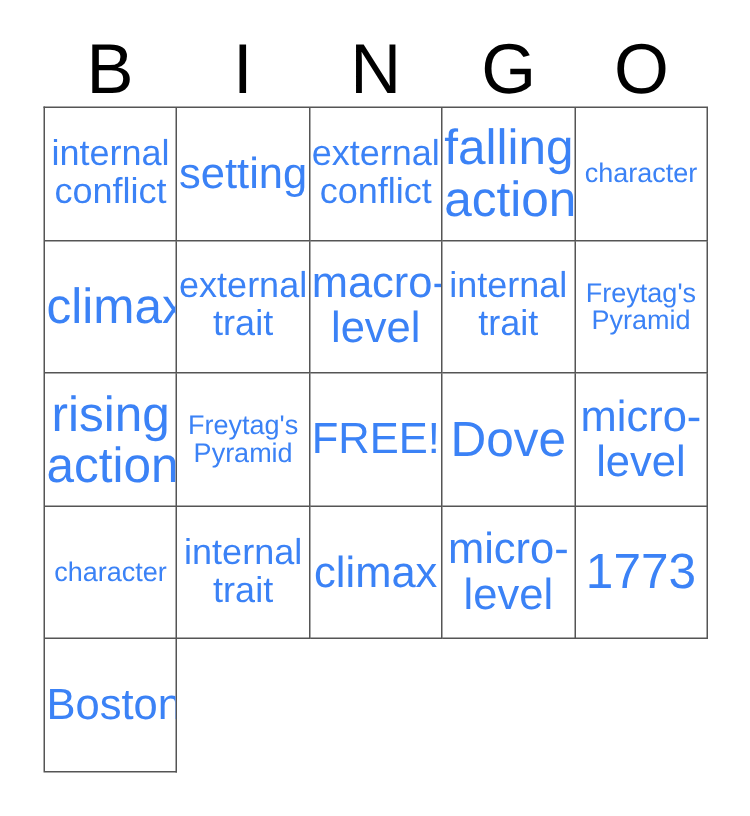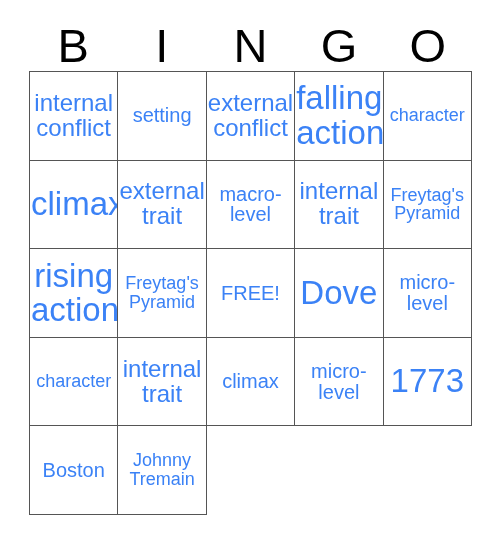--- a/index.html
+++ b/index.html
@@ -74,21 +74,21 @@
     width: 100%;
     text-align: center;
     line-height: 1.04;
     white-space: pre-line;
     word-break: keep-all;
     color: #3b82f6;
   }
 
   
   .fs-xl   { font-size: 33px; }
-  .fs-lg   { font-size: 20px; }
+  .fs-lg   { font-size: 29px; }
   .fs-md   { font-size: 24px; }
   .fs-sm   { font-size: 18px; }
   .fs-xs   { font-size: 15.5px; }
 </style>
 </head>
 <body>
 
 <div id="card">
 
   <div id="header-row">
@@ -168,19 +168,15 @@
       <div class="cell">
         <span class="cell-text fs-lg">micro-
 level</span>
       </div>
       <div class="cell">
         <span class="cell-text fs-xl">1773</span>
       </div>
       <div class="cell">
         <span class="cell-text fs-lg">Boston</span>
       </div>
-      <div class="cell">
-        <span class="cell-text fs-sm">Johnny
-Tremain</span>
-      </div>
     </div>
 
 </div>
 
 </body></html>

